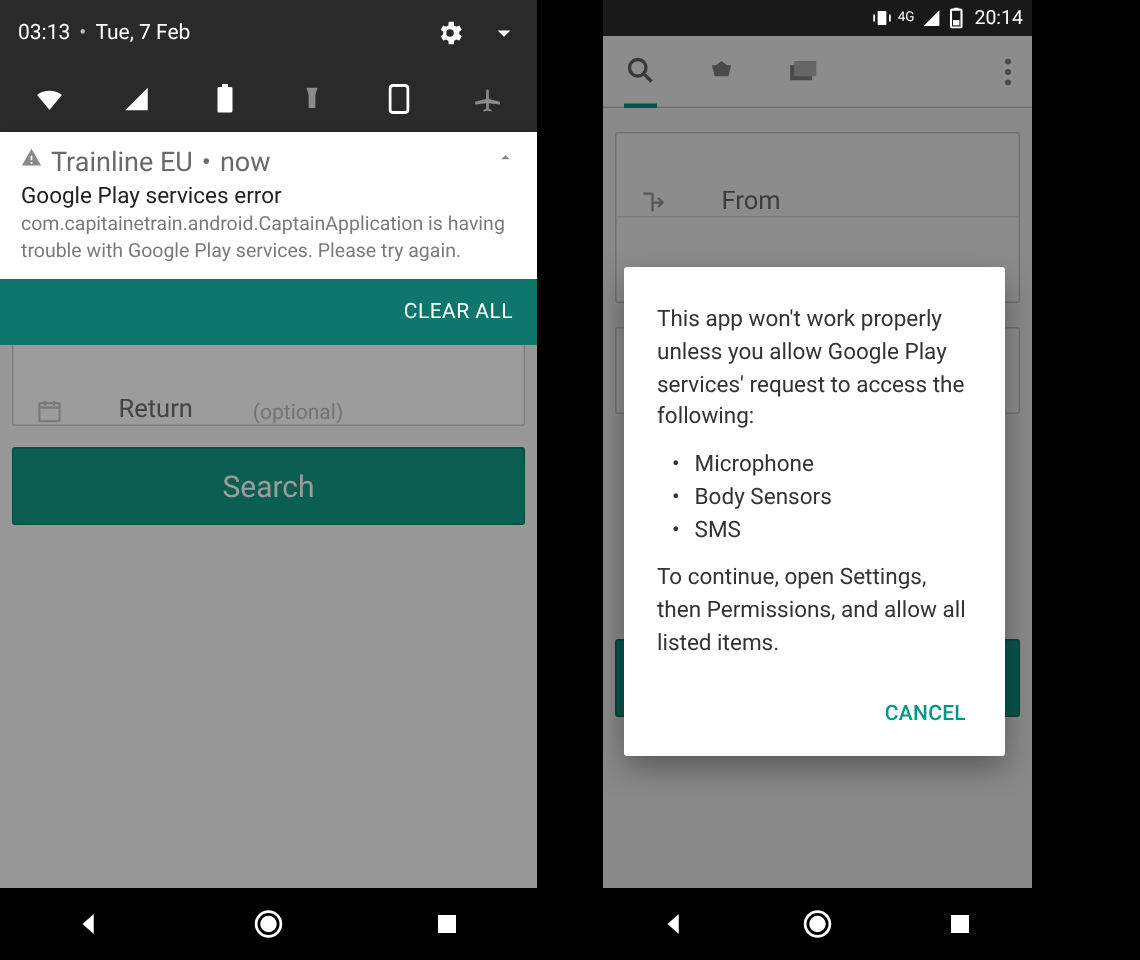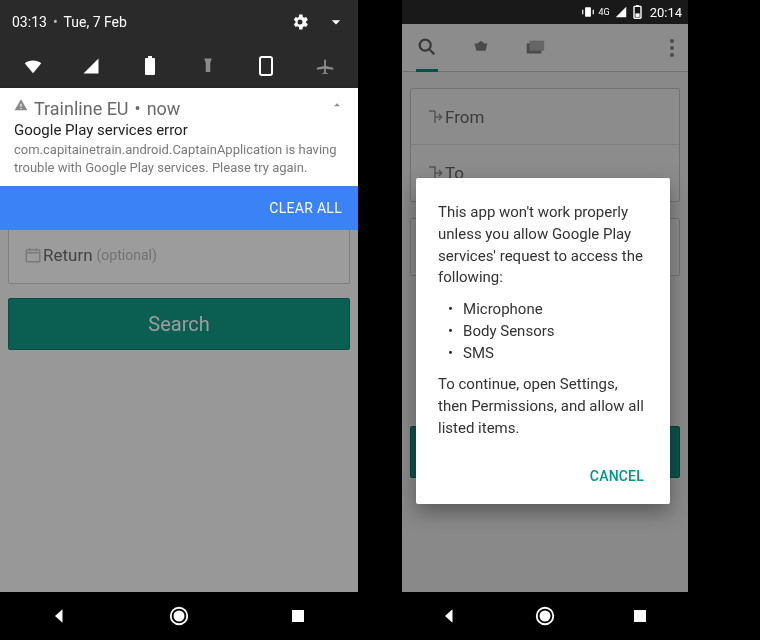--- a/index.html
+++ b/index.html
@@ -21,42 +21,42 @@
 
   
   .appbody{position:absolute;top:24px;left:0;right:0;bottom:48px;background:#fafafa}
   .toolbar{height:48px;background:#fff;display:flex;align-items:center;gap:32px;padding:0 14px;color:#555;border-bottom:1px solid #ccc}
   .toolbar .tab{height:48px;display:flex;align-items:center}
   .toolbar .tab.active{border-bottom:3px solid #009688;margin-bottom:-1px}
   .tbricon{width:22px;height:22px;color:#777}
   .kebab{margin-left:auto;color:#777}
 
   .card{margin:16px 8px 0 8px;border:1px solid #d0d0d0;background:#fff;border-radius:2px;overflow:hidden}
-  .row{height:56px;display:flex;align-items:center;gap:0;padding:0 14px;color:#6e6e6e;border-bottom:1px solid #e4e4e4;font-size:17px}
+  .row{height:56px;display:flex;align-items:flex-end;gap:36px;padding:0 14px;color:#6e6e6e;border-bottom:1px solid #e4e4e4;font-size:17px}
   .row:last-child{border-bottom:none}
   .row .licon{width:20px;display:flex;justify-content:center;color:#9c9c9c}
   .row .opt{color:#bdbdbd;font-size:14px;margin-left:4px}
   .row.passenger{}
 
   .searchbtn{margin:14px 8px 0 8px;height:52px;background:#139a87;color:#fff;display:flex;align-items:center;justify-content:center;font-size:20px;border:1px solid #0d7c6d;border-radius:2px}
 
   
   .shade{position:absolute;top:0;left:0;right:0}
   .shade-hdr{background:#2a2a2a;color:#fff;height:44px;display:flex;align-items:center;padding:0 12px;font-size:14px}
   .shade-hdr .gear{margin-left:auto;margin-right:16px}
   .shade-toggles{background:#2a2a2a;height:44px;display:flex;align-items:center;justify-content:space-around;color:#eee;padding:0 4px}
   .tgl{width:22px;height:22px;display:flex;align-items:center;justify-content:center}
   .tgl.dim{opacity:.45}
 
   .notif{background:#fff;box-shadow:0 2px 5px rgba(0,0,0,.3)}
   .notif-hdr{display:flex;align-items:flex-start;gap:6px;padding:10px 14px 2px 14px;color:#6a6a6a;font-size:18px}
   .notif-title{padding:0 14px;color:#212121;font-size:15px}
   .notif-body{padding:2px 14px 10px 14px;color:#7a7a7a;font-size:13px;line-height:1.35}
 
-  .clearall{background:#3b82f6;color:#fff;height:44px;display:flex;align-items:center;justify-content:flex-end;padding-right:16px;font-size:14px;letter-spacing:.3px}
+  .clearall{background:#0f766e;color:#fff;height:44px;display:flex;align-items:center;justify-content:flex-end;padding-right:16px;font-size:14px;letter-spacing:.3px}
 
   .left-scrim{position:absolute;top:0;left:0;right:0;bottom:48px;background:rgba(0,0,0,.32);pointer-events:none}
   .appfadeL{filter:brightness(.9)}
 
   
   .scrim{position:absolute;top:24px;left:0;right:0;bottom:48px;background:rgba(0,0,0,.45)}
   .dialog{position:absolute;left:14px;right:18px;top:178px;background:#ffffff;border-radius:2px;box-shadow:0 8px 20px rgba(0,0,0,.35);padding:24px 22px 10px 22px;color:#333;font-size:15px;line-height:1.45}
   .dialog ul{list-style:none;margin:10px 0 10px 10px}
   .dialog ul li::before{content:"\2022";margin-right:10px}
   .dialog-actions{display:flex;justify-content:flex-end;gap:37px;margin-top:18px}

